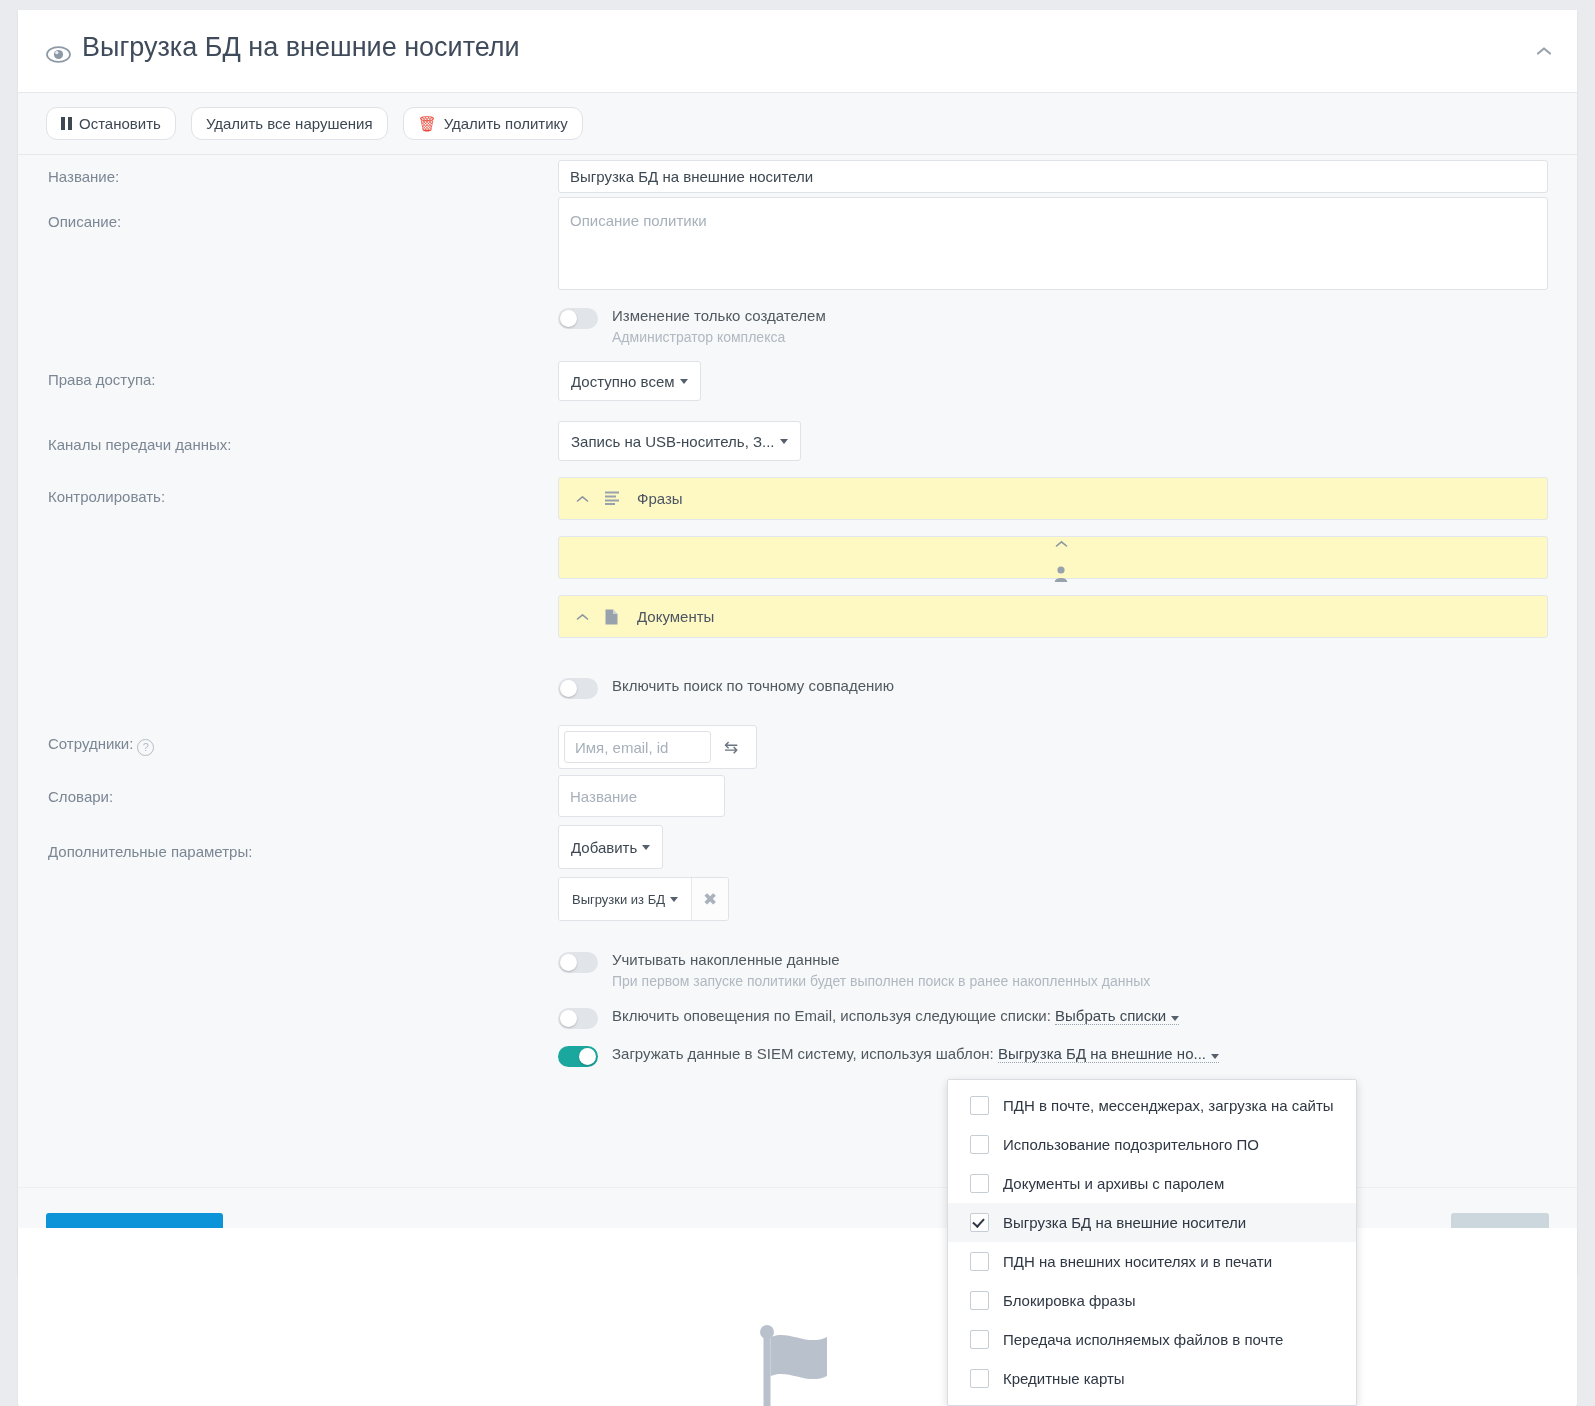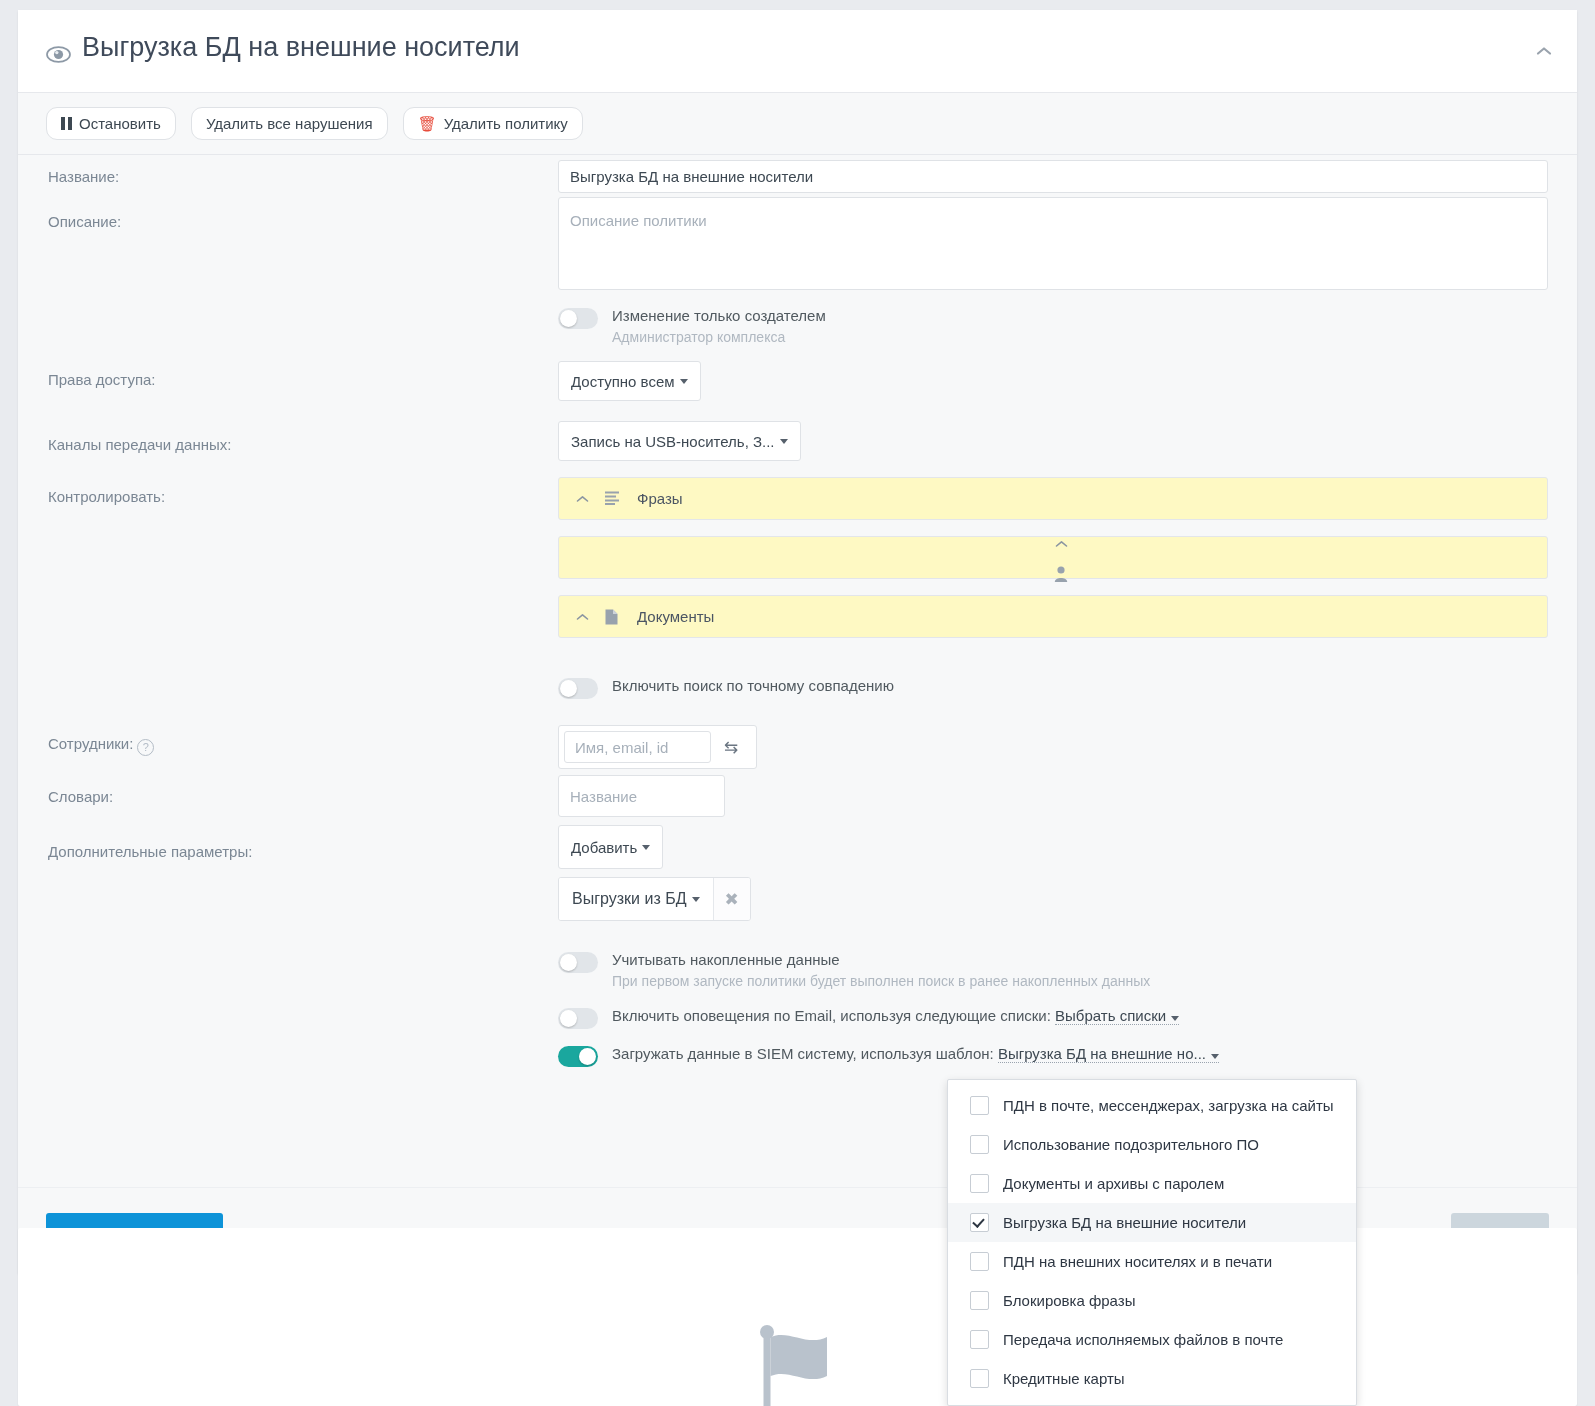--- a/index.html
+++ b/index.html
@@ -266,21 +266,21 @@
     border: 1px solid #dfe2e6;
     border-radius: 3px;
     background: #fff;
     overflow: hidden;
   }
   .chip-main {
     height: 42px;
     display: flex;
     align-items: center;
     padding: 0 13px;
-    font-size: 16px;
+    font-size: 13px;
     color: #3d4852;
     background: #fff;
     border-right: 1px solid #e5e8ec;
     cursor: pointer;
     white-space: nowrap;
   }
   .chip-x {
     width: 36px;
     display: flex;
     align-items: center;

